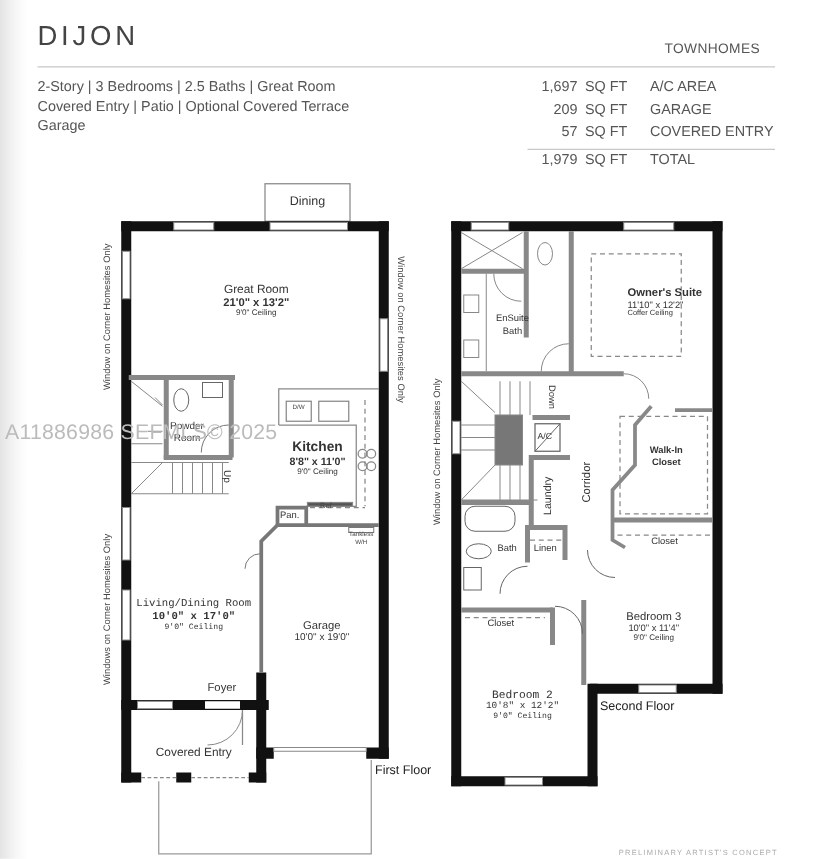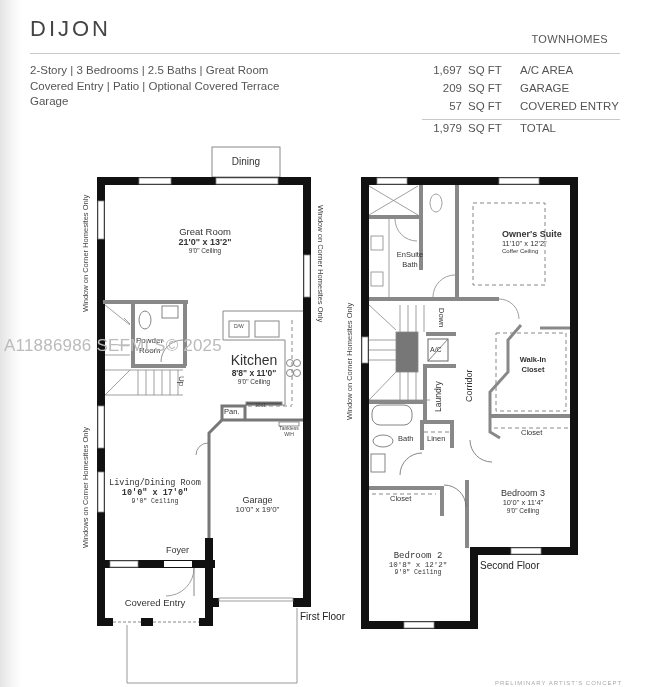--- a/index.html
+++ b/index.html
@@ -238,21 +238,21 @@
 </div>
 
 <div style="position:absolute;left:136px;top:336px;font-size:8px;color:#333;line-height:10px;text-align:left;">
   <div>Powder</div>
   <div style="padding-left:3px;">Room</div>
 </div>
 
 <div style="position:absolute;left:186px;top:376px;font-size:8px;color:#333;transform:rotate(90deg);transform-origin:left top;">Up</div>
 
 <div style="position:absolute;left:224px;top:352px;width:60px;text-align:center;color:#333;">
-  <div style="font-size:14px;">Kitchen</div>
+  <div style="font-size:11px;font-weight:bold;">Kitchen</div>
   <div style="font-size:8.5px;font-weight:bold;white-space:nowrap;">8'8" x 11'0"</div>
   <div style="font-size:6.5px;">9'0" Ceiling</div>
 </div>
 <div style="position:absolute;left:234px;top:323px;font-size:5px;color:#444;">D/W</div>
 <div style="position:absolute;left:224px;top:407px;font-size:7.5px;color:#333;">Pan.</div>
 <div style="position:absolute;left:256px;top:402px;font-size:6px;color:#444;">Ref.</div>
 <div style="position:absolute;left:276px;top:425px;width:26px;font-size:5px;color:#444;text-align:center;line-height:6px;">
   <div>Tankless</div>
   <div>W/H</div>
 </div>

